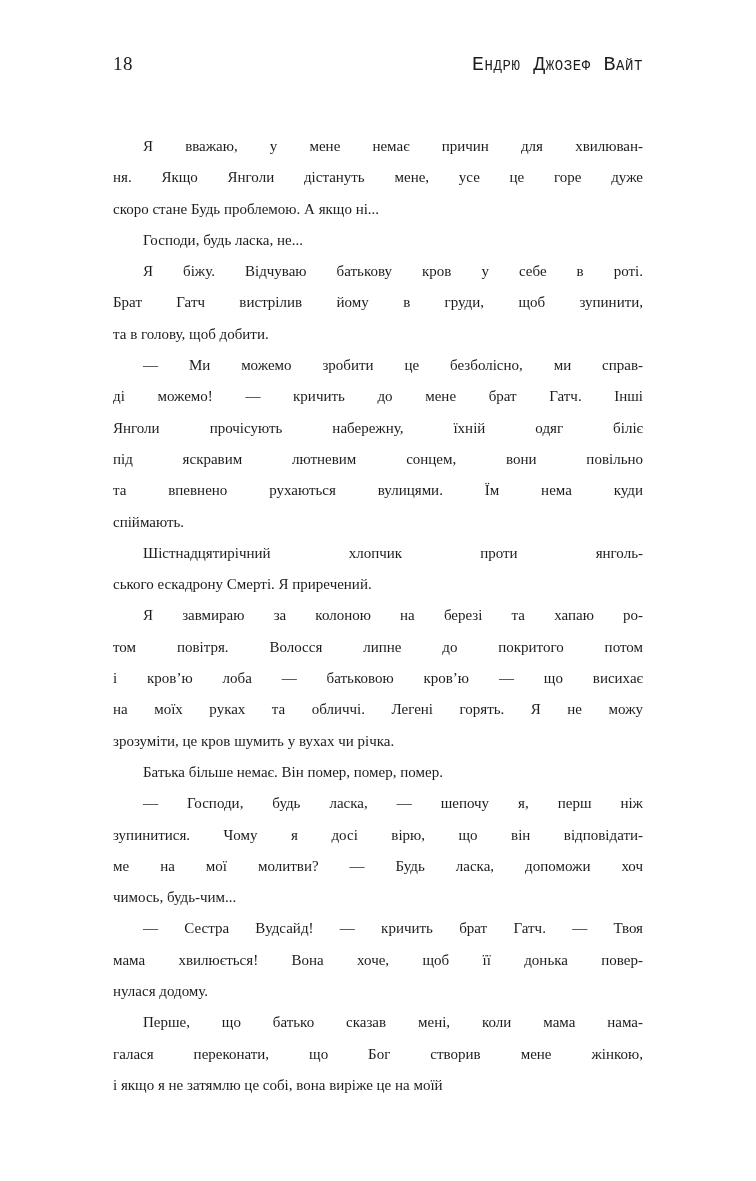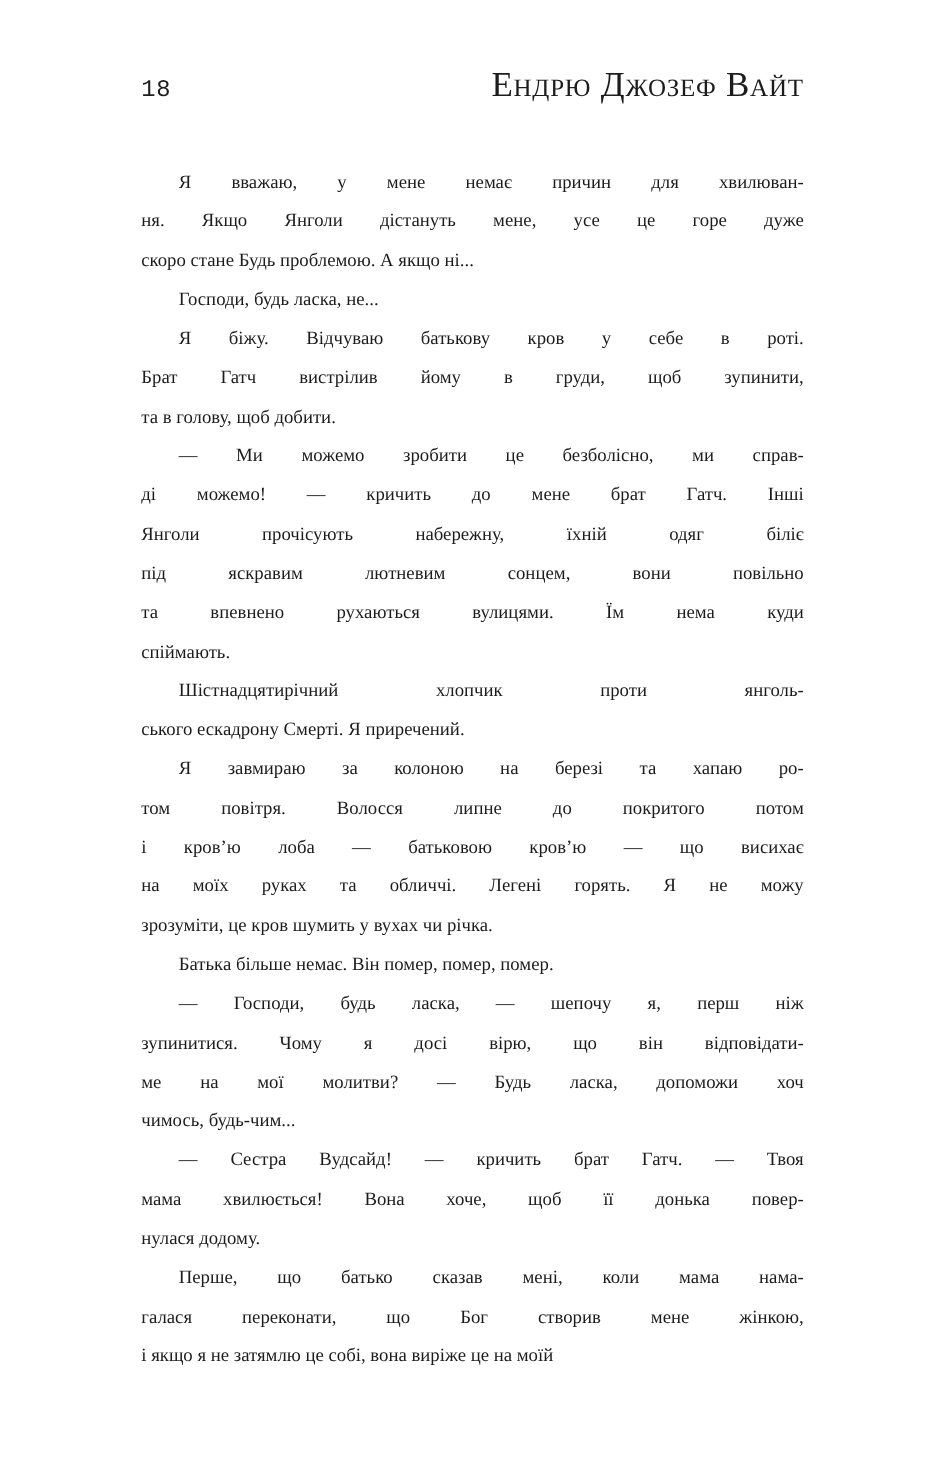--- a/index.html
+++ b/index.html
@@ -21,26 +21,26 @@
     top: 53px;
     left: 113px;
     width: 530px;
     display: flex;
     justify-content: space-between;
     align-items: baseline;
   }
   .page-number {
     font-size: 19px;
     letter-spacing: 0.5px;
-    font-family: Liberation Mono, monospace;
   }
   .running-header {
-    font-size: 28px;
+    font-size: 20px;
     font-variant: small-caps;
     letter-spacing: 0.6px;
+    font-family: Liberation Mono, monospace;
   }
   .body-text {
     position: absolute;
     top: 131px;
     left: 113px;
     width: 530px;
     font-size: 15px;
     line-height: 31.3px;
   }
   .para { margin: 0; padding: 0; }

